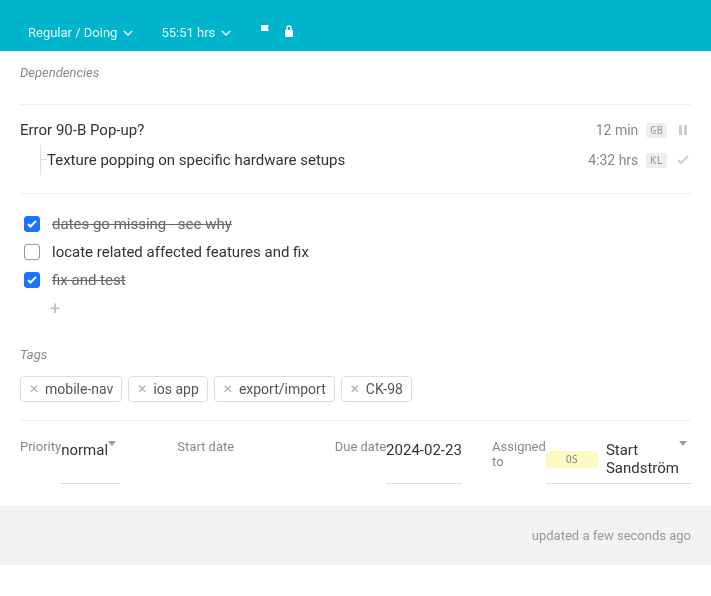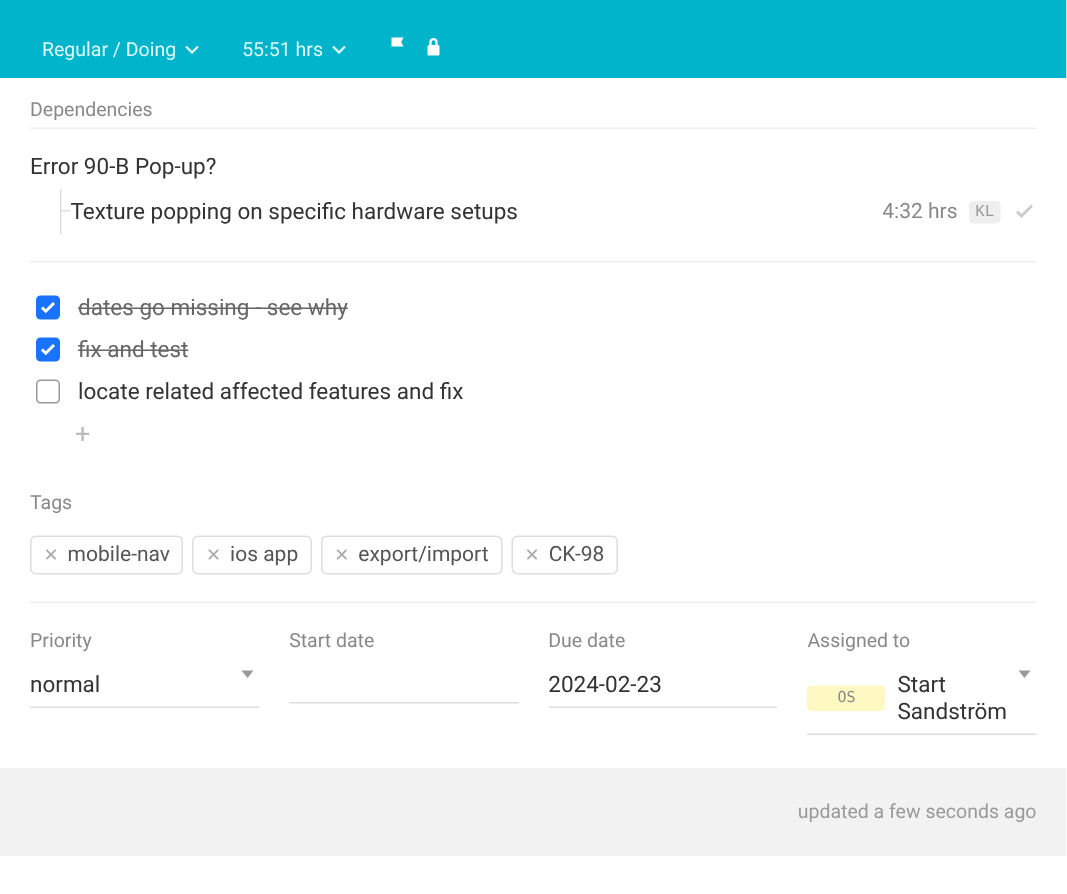--- a/index.html
+++ b/index.html
@@ -32,22 +32,23 @@
   .chevron-down {
     display: inline-block;
     margin-left: 6px;
   }
   .chevron-down svg { display: block; }
   .flag-lock { display: flex; align-items: center; gap: 10px; }
   .content { padding: 0 20px; }
   .section-label {
     color: #888;
     font-size: 13px;
-    padding: 14px 0 4px 0;
+    padding: 14px 0 24px 0;
     border-bottom: 1px solid #eee;
+    font-style: italic;
   }
   .dep-list { padding: 10px 0 18px 0; border-bottom: 1px solid #eee; }
   .dep-row {
     display: flex;
     align-items: center;
     justify-content: space-between;
     padding: 6px 0;
   }
   .dep-name { color: #333; font-size: 15px; flex: 1; }
   .indent1 { margin-left: 20px; border-left: 1px solid #ddd; padding-left: 6px; position: relative; }
@@ -94,21 +95,21 @@
     align-items: center;
     gap: 4px;
     background:#fff;
   }
   .tag .x { color:#aaa; font-size:12px; margin-right:2px; }
   .fields-row {
     display: flex;
     gap: 20px;
     padding: 18px 0 22px 0;
   }
-  .field { flex: 1; display:flex; flex-direction:column; }
+  .field { flex: 1; display:flex; flex-direction:row; }
   .field-label { color:#888; font-size:13px; margin-bottom:10px; }
   .field-value {
     border-bottom: 1px solid #ddd;
     padding: 2px 0 6px 0;
     font-size: 15px;
     color:#333;
     display:flex;
     align-items:flex-start;
     justify-content:space-between;
     min-height: 24px;
@@ -170,20 +171,30 @@
   </div>
 </div>
 
 <div class="content">
 
   <div class="section-label">Dependencies</div>
   <div class="dep-list">
 
     <div class="dep-row">
       <span class="dep-name">Error 90-B Pop-up?</span>
+      <span class="dep-right">
+        <span class="dep-time">12 min</span>
+        <span class="avatar-badge">GB</span>
+        <span class="pause-icon">
+          <svg width="12" height="12" viewBox="0 0 12 12" fill="#ccc">
+              <rect x="2" y="1" width="3" height="10"></rect>
+              <rect x="7" y="1" width="3" height="10"></rect>
+            </svg>
+        </span>
+      </span>
     </div>
 
     <div class="indent1">
       <div class="dep-row">
         <span class="dep-name">Texture popping on specific hardware setups</span>
         <span class="dep-right">
           <span class="dep-time">4:32 hrs</span>
           <span class="avatar-badge">KL</span>
           <span class="check-icon">
             <svg width="14" height="14" viewBox="0 0 14 14">
@@ -199,30 +210,30 @@
   <div class="todo-list">
     <div class="todo-row">
       <span class="checkbox checked">
         <svg width="10" height="10" viewBox="0 0 10 10">
             <path d="M1 5l2.5 2.5L9 2" stroke="#fff" stroke-width="2" fill="none"></path>
           </svg>
       </span>
       <span class="todo-label done">dates go missing - see why</span>
     </div>
     <div class="todo-row">
+      <span class="checkbox"></span>
+      <span class="todo-label">locate related affected features and fix</span>
+    </div>
+    <div class="todo-row">
       <span class="checkbox checked">
         <svg width="10" height="10" viewBox="0 0 10 10">
             <path d="M1 5l2.5 2.5L9 2" stroke="#fff" stroke-width="2" fill="none"></path>
           </svg>
       </span>
       <span class="todo-label done">fix and test</span>
-    </div>
-    <div class="todo-row">
-      <span class="checkbox"></span>
-      <span class="todo-label">locate related affected features and fix</span>
     </div>
     <div class="add-row">+</div>
   </div>
 
   <div class="section-label" style="border-bottom:none; padding-bottom:4px;">Tags</div>
   <div class="tags-row">
     <span class="tag">
         <span class="x">✕</span>
         <span>mobile-nav</span>
       </span>

